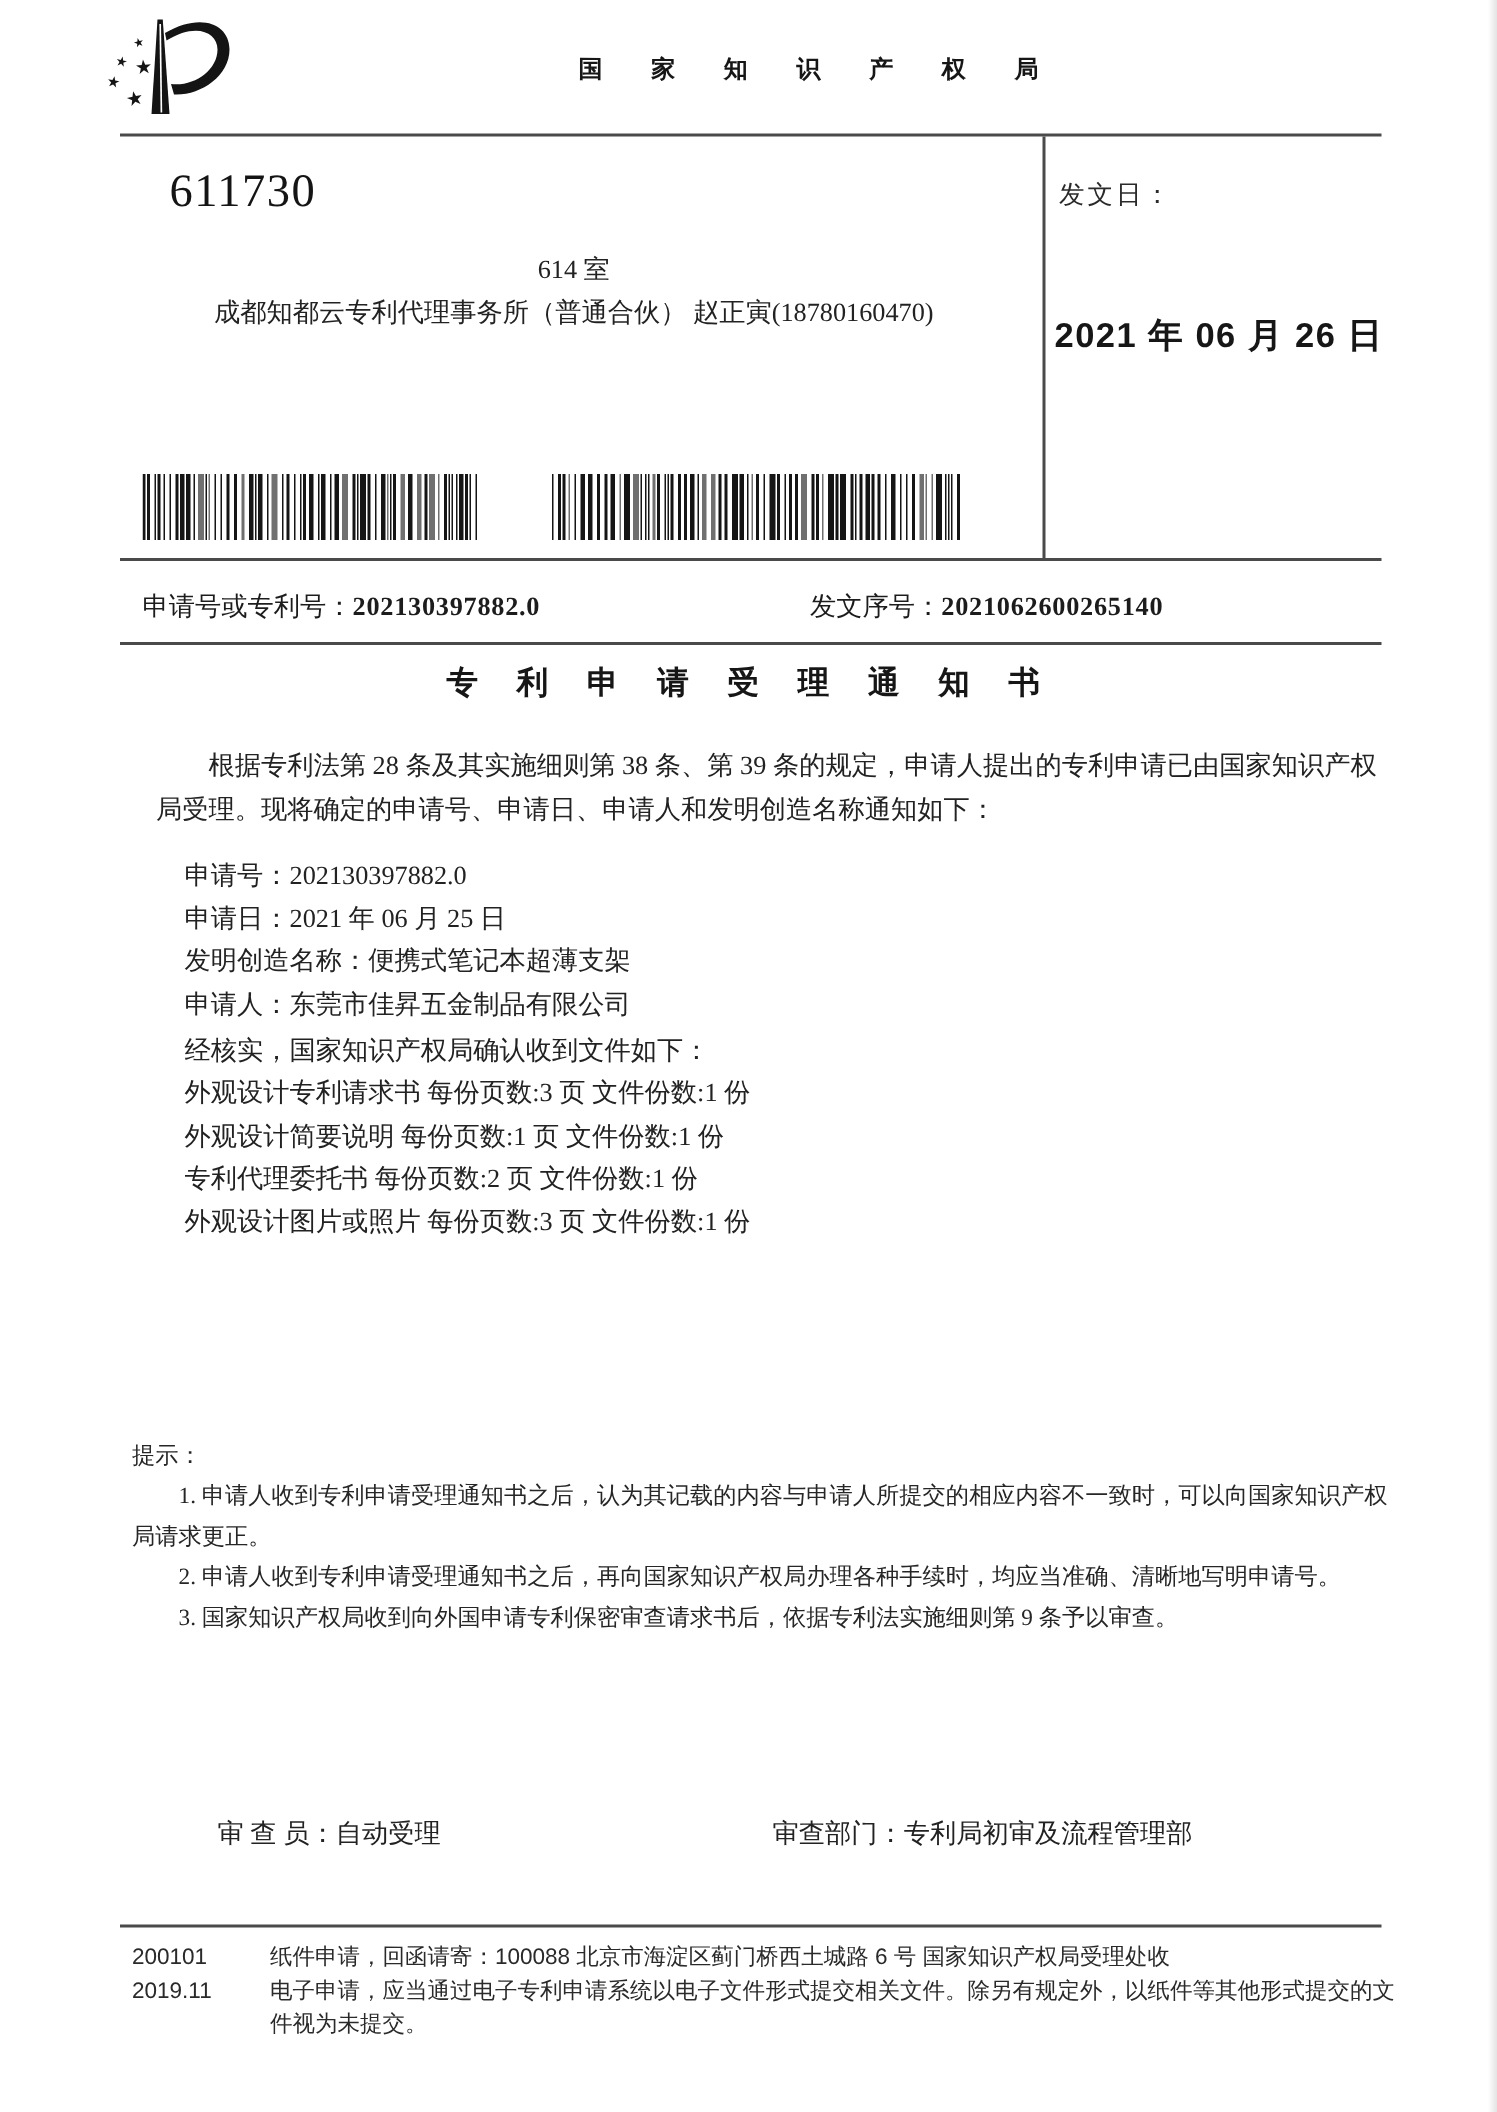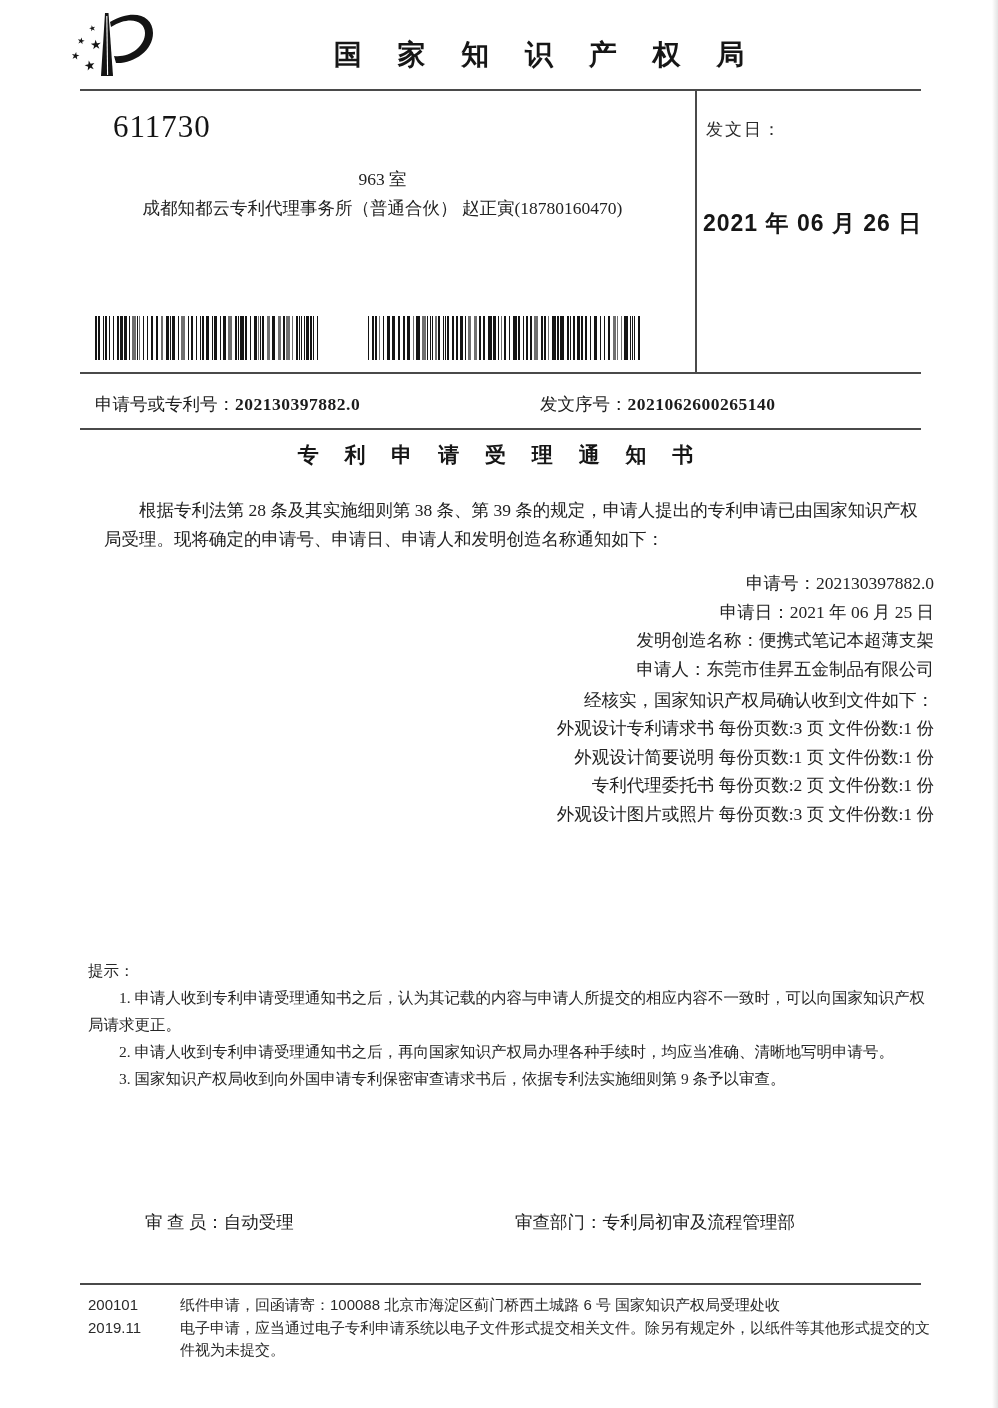--- a/index.html
+++ b/index.html
@@ -15,21 +15,21 @@
   .hline { position:absolute; left:80px; width:841px; height:2px; background:#4a4a4a; }
   .vline { position:absolute; left:695px; top:91px; width:2px; height:282px; background:#4a4a4a; }
 
   
   .logo { position:absolute; left:60px; top:12px; width:118px; height:80px; }
   .logo svg { position:absolute; left:0; top:0; }
   .logo .star { position:absolute; color:#151515; line-height:1; }
   .agency-title {
     position:absolute; top:36px; left:172px; width:748px; text-align:center;
     font-family:"Liberation Sans","DejaVu Sans",sans-serif;
-    font-size:28px; font-weight:600; letter-spacing:14px; color:#161616;
+    font-size:16px; font-weight:600; letter-spacing:14px; color:#161616;
     white-space:nowrap;
   }
 
   
   .postal-code {
     position:absolute; left:113px; top:109px;
     font-size:31px; font-weight:400; letter-spacing:1px; color:#141414;
   }
   .address-block {
     position:absolute; left:95px; top:165px; width:575px; text-align:center;
@@ -58,21 +58,21 @@
   
   .doc-title {
     position:absolute; top:441px; left:80px; width:841px; text-align:center;
     font-family:"Liberation Sans","DejaVu Sans",sans-serif;
     font-size:21px; font-weight:700; letter-spacing:10px; color:#161616; white-space:nowrap;
   }
 
   
   .body-block { position:absolute; left:88px; top:480px; width:846px; font-size:17.5px; line-height:28.6px; color:#222; }
   .body-block p { margin:16px; text-indent:2em; }
-  .field-line, .recv-line { text-indent:2em;text-align:right; }
+  .field-line, .recv-line { text-indent:2em; }
   .recv-block { margin-top:2px; }
 
   
   .notes-block { position:absolute; left:88px; top:957px; width:850px; font-size:15.5px; line-height:27px; color:#262626; }
   .notes-block .note-item { text-indent:2em; margin:0; }
   .note-title { text-indent:0; }
 
   
   .signoff { position:absolute; top:1210px; left:0; width:998px; font-size:17.5px; color:#222; }
   .examiner   { position:absolute; left:145px; white-space:nowrap; }
@@ -107,21 +107,21 @@
     <span class="star" style="left:30px; top:26px; font-size:13px; transform:rotate(-5deg);">★</span>
     <span class="star" style="left:11px; top:39px; font-size:10px; transform:rotate(10deg);">★</span>
     <span class="star" style="left:24px; top:47px; font-size:13px; transform:rotate(-12deg);">★</span>
   </div>
   <div class="agency-title">国 家 知 识 产 权 局</div>
 
   <div class="hline" style="top:89px;"></div>
 
   <div class="postal-code">611730</div>
   <div class="address-block">
-    <div>963 室</div>
+    <div>614 室</div>
     <div>成都知都云专利代理事务所（普通合伙）  赵正寅(18780160470)</div>
   </div>
 
   <div class="vline"></div>
   <div class="issue-date-label">发文日：</div>
   <div class="issue-date">2021 年 06 月 26 日</div>
 
   <div id="barcode-1" class="barcode"><i style="width: 2px; margin-right: 1px; background: rgb(21, 21, 21);"></i><i style="width: 2px; margin-right: 3px; background: rgb(21, 21, 21);"></i><i style="width: 1px; margin-right: 1px; background: rgb(21, 21, 21);"></i><i style="width: 2px; margin-right: 2px; background: rgb(21, 21, 21);"></i><i style="width: 1px; margin-right: 3px; background: rgb(21, 21, 21);"></i><i style="width: 1px; margin-right: 3px; background: rgb(21, 21, 21);"></i><i style="width: 2px; margin-right: 1px; background: rgb(21, 21, 21);"></i><i style="width: 3px; margin-right: 1px; background: rgb(21, 21, 21);"></i><i style="width: 3px; margin-right: 2px; background: rgb(21, 21, 21);"></i><i style="width: 1px; margin-right: 2px; background: rgb(21, 21, 21);"></i><i style="width: 4px; margin-right: 1px; background: rgb(112, 112, 112);"></i><i style="width: 1px; margin-right: 1px; background: rgb(21, 21, 21);"></i><i style="width: 1px; margin-right: 3px; background: rgb(112, 112, 112);"></i><i style="width: 1px; margin-right: 3px; background: rgb(21, 21, 21);"></i><i style="width: 1px; margin-right: 3px; background: rgb(21, 21, 21);"></i><i style="width: 2px; margin-right: 3px; background: rgb(21, 21, 21);"></i><i style="width: 2px; margin-right: 3px; background: rgb(21, 21, 21);"></i><i style="width: 2px; margin-right: 3px; background: rgb(112, 112, 112);"></i><i style="width: 3px; margin-right: 1px; background: rgb(21, 21, 21);"></i><i style="width: 1px; margin-right: 1px; background: rgb(21, 21, 21);"></i><i style="width: 3px; margin-right: 3px; background: rgb(21, 21, 21);"></i><i style="width: 1px; margin-right: 2px; background: rgb(21, 21, 21);"></i><i style="width: 4px; margin-right: 3px; background: rgb(112, 112, 112);"></i><i style="width: 1px; margin-right: 2px; background: rgb(21, 21, 21);"></i><i style="width: 2px; margin-right: 3px; background: rgb(21, 21, 21);"></i><i style="width: 1px; margin-right: 3px; background: rgb(21, 21, 21);"></i><i style="width: 1px; margin-right: 1px; background: rgb(21, 21, 21);"></i><i style="width: 2px; margin-right: 2px; background: rgb(21, 21, 21);"></i><i style="width: 3px; margin-right: 3px; background: rgb(21, 21, 21);"></i><i style="width: 1px; margin-right: 1px; background: rgb(21, 21, 21);"></i><i style="width: 3px; margin-right: 3px; background: rgb(21, 21, 21);"></i><i style="width: 1px; margin-right: 2px; background: rgb(21, 21, 21);"></i><i style="width: 3px; margin-right: 2px; background: rgb(21, 21, 21);"></i><i style="width: 4px; margin-right: 3px; background: rgb(112, 112, 112);"></i><i style="width: 2px; margin-right: 1px; background: rgb(21, 21, 21);"></i><i style="width: 1px; margin-right: 1px; background: rgb(21, 21, 21);"></i><i style="width: 4px; margin-right: 1px; background: rgb(21, 21, 21);"></i><i style="width: 2px; margin-right: 3px; background: rgb(21, 21, 21);"></i><i style="width: 1px; margin-right: 3px; background: rgb(21, 21, 21);"></i><i style="width: 3px; margin-right: 1px; background: rgb(21, 21, 21);"></i><i style="width: 1px; margin-right: 1px; background: rgb(112, 112, 112);"></i><i style="width: 1px; margin-right: 1px; background: rgb(21, 21, 21);"></i><i style="width: 2px; margin-right: 3px; background: rgb(21, 21, 21);"></i><i style="width: 3px; margin-right: 2px; background: rgb(112, 112, 112);"></i><i style="width: 3px; margin-right: 3px; background: rgb(21, 21, 21);"></i><i style="width: 3px; margin-right: 2px; background: rgb(112, 112, 112);"></i><i style="width: 2px; margin-right: 1px; background: rgb(21, 21, 21);"></i><i style="width: 4px; margin-right: 2px; background: rgb(112, 112, 112);"></i><i style="width: 1px; margin-right: 3px; background: rgb(112, 112, 112);"></i><i style="width: 2px; margin-right: 1px; background: rgb(21, 21, 21);"></i><i style="width: 1px; margin-right: 1px; background: rgb(21, 21, 21);"></i><i style="width: 1px; margin-right: 2px; background: rgb(21, 21, 21);"></i><i style="width: 1px; margin-right: 1px; background: rgb(21, 21, 21);"></i><i style="width: 3px; margin-right: 1px; background: rgb(21, 21, 21);"></i><i style="width: 2px; margin-right: 1px; background: rgb(21, 21, 21);"></i><i style="width: 1px; margin-right: 3px; background: rgb(21, 21, 21);"></i><i style="width: 1px; margin-right: 2px; background: rgb(21, 21, 21);"></i></div>
   <div id="barcode-2" class="barcode"><i style="width: 1px; margin-right: 3px; background: rgb(21, 21, 21);"></i><i style="width: 2px; margin-right: 1px; background: rgb(21, 21, 21);"></i><i style="width: 2px; margin-right: 2px; background: rgb(21, 21, 21);"></i><i style="width: 1px; margin-right: 3px; background: rgb(112, 112, 112);"></i><i style="width: 1px; margin-right: 3px; background: rgb(21, 21, 21);"></i><i style="width: 3px; margin-right: 2px; background: rgb(21, 21, 21);"></i><i style="width: 3px; margin-right: 3px; background: rgb(21, 21, 21);"></i><i style="width: 2px; margin-right: 3px; background: rgb(21, 21, 21);"></i><i style="width: 2px; margin-right: 2px; background: rgb(21, 21, 21);"></i><i style="width: 3px; margin-right: 3px; background: rgb(21, 21, 21);"></i><i style="width: 1px; margin-right: 2px; background: rgb(112, 112, 112);"></i><i style="width: 4px; margin-right: 2px; background: rgb(21, 21, 21);"></i><i style="width: 4px; margin-right: 1px; background: rgb(112, 112, 112);"></i><i style="width: 1px; margin-right: 2px; background: rgb(21, 21, 21);"></i><i style="width: 1px; margin-right: 1px; background: rgb(21, 21, 21);"></i><i style="width: 1px; margin-right: 2px; background: rgb(21, 21, 21);"></i><i style="width: 2px; margin-right: 1px; background: rgb(112, 112, 112);"></i><i style="width: 2px; margin-right: 3px; background: rgb(21, 21, 21);"></i><i style="width: 1px; margin-right: 1px; background: rgb(21, 21, 21);"></i><i style="width: 1px; margin-right: 1px; background: rgb(21, 21, 21);"></i><i style="width: 2px; margin-right: 3px; background: rgb(21, 21, 21);"></i><i style="width: 2px; margin-right: 2px; background: rgb(21, 21, 21);"></i><i style="width: 2px; margin-right: 2px; background: rgb(21, 21, 21);"></i><i style="width: 3px; margin-right: 2px; background: rgb(21, 21, 21);"></i><i style="width: 1px; margin-right: 2px; background: rgb(21, 21, 21);"></i><i style="width: 3px; margin-right: 3px; background: rgb(112, 112, 112);"></i><i style="width: 3px; margin-right: 2px; background: rgb(112, 112, 112);"></i><i style="width: 2px; margin-right: 2px; background: rgb(21, 21, 21);"></i><i style="width: 2px; margin-right: 3px; background: rgb(21, 21, 21);"></i><i style="width: 4px; margin-right: 1px; background: rgb(21, 21, 21);"></i><i style="width: 3px; margin-right: 2px; background: rgb(21, 21, 21);"></i><i style="width: 1px; margin-right: 2px; background: rgb(21, 21, 21);"></i><i style="width: 1px; margin-right: 2px; background: rgb(112, 112, 112);"></i><i style="width: 2px; margin-right: 3px; background: rgb(21, 21, 21);"></i><i style="width: 1px; margin-right: 3px; background: rgb(21, 21, 21);"></i><i style="width: 4px; margin-right: 1px; background: rgb(21, 21, 21);"></i><i style="width: 2px; margin-right: 3px; background: rgb(21, 21, 21);"></i><i style="width: 1px; margin-right: 2px; background: rgb(21, 21, 21);"></i><i style="width: 2px; margin-right: 2px; background: rgb(21, 21, 21);"></i><i style="width: 2px; margin-right: 2px; background: rgb(21, 21, 21);"></i><i style="width: 4px; margin-right: 3px; background: rgb(112, 112, 112);"></i><i style="width: 2px; margin-right: 1px; background: rgb(21, 21, 21);"></i><i style="width: 2px; margin-right: 2px; background: rgb(21, 21, 21);"></i><i style="width: 1px; margin-right: 3px; background: rgb(112, 112, 112);"></i><i style="width: 4px; margin-right: 1px; background: rgb(21, 21, 21);"></i><i style="width: 2px; margin-right: 1px; background: rgb(21, 21, 21);"></i><i style="width: 4px; margin-right: 3px; background: rgb(21, 21, 21);"></i><i style="width: 2px; margin-right: 1px; background: rgb(21, 21, 21);"></i><i style="width: 1px; margin-right: 2px; background: rgb(21, 21, 21);"></i><i style="width: 2px; margin-right: 2px; background: rgb(21, 21, 21);"></i><i style="width: 3px; margin-right: 1px; background: rgb(21, 21, 21);"></i><i style="width: 2px; margin-right: 2px; background: rgb(21, 21, 21);"></i><i style="width: 2px; margin-right: 3px; background: rgb(21, 21, 21);"></i><i style="width: 1px; margin-right: 3px; background: rgb(21, 21, 21);"></i><i style="width: 3px; margin-right: 3px; background: rgb(21, 21, 21);"></i><i style="width: 1px; margin-right: 3px; background: rgb(21, 21, 21);"></i><i style="width: 1px; margin-right: 3px; background: rgb(21, 21, 21);"></i><i style="width: 2px; margin-right: 3px; background: rgb(21, 21, 21);"></i><i style="width: 3px; margin-right: 1px; background: rgb(112, 112, 112);"></i><i style="width: 1px; margin-right: 3px; background: rgb(112, 112, 112);"></i><i style="width: 1px; margin-right: 2px; background: rgb(112, 112, 112);"></i><i style="width: 4px; margin-right: 2px; background: rgb(21, 21, 21);"></i><i style="width: 1px; margin-right: 1px; background: rgb(21, 21, 21);"></i><i style="width: 1px; margin-right: 1px; background: rgb(21, 21, 21);"></i><i style="width: 1px; margin-right: 3px; background: rgb(21, 21, 21);"></i><i style="width: 2px; margin-right: 2px; background: rgb(21, 21, 21);"></i></div>
 

